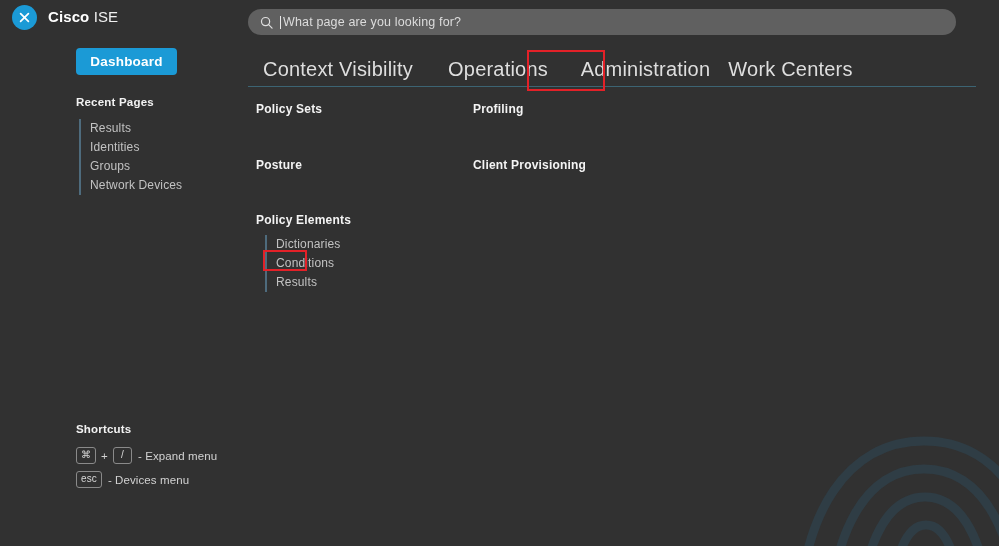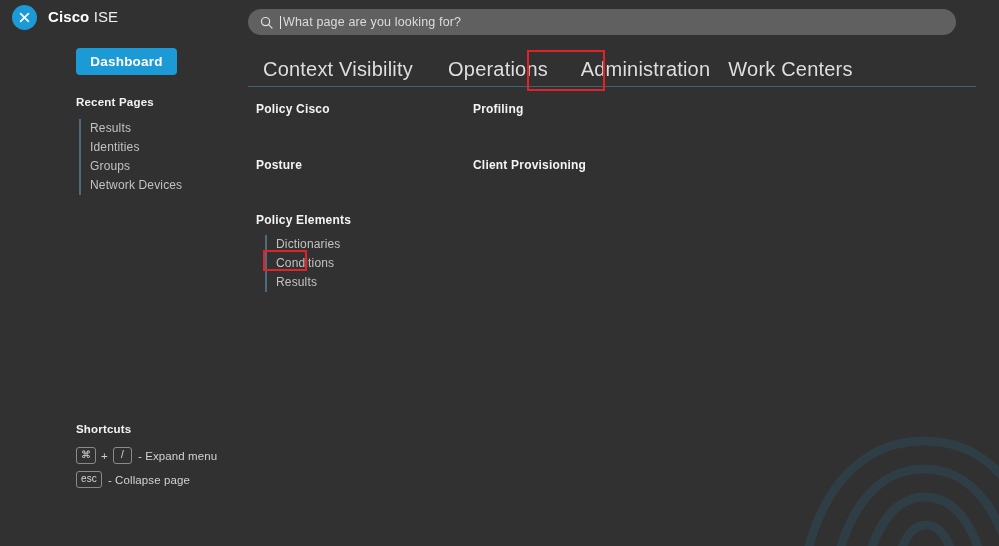--- a/index.html
+++ b/index.html
@@ -322,21 +322,21 @@
 
   <div class="shortcut-row r1">
     <span class="keycap">⌘</span>
     <span class="plus">+</span>
     <span class="keycap">/</span>
     <span class="sc-text">- Expand menu</span>
   </div>
 
   <div class="shortcut-row r2">
     <span class="keycap">esc</span>
-    <span class="sc-text">- Collapse page</span>
+    <span class="sc-text">- Devices menu</span>
   </div>
 
 </div>
 
 <div class="mainpanel">
 
   <div class="tabs">
     <div class="tab" style="width:180px">
       <span>Context Visibility</span>
     </div>
@@ -347,21 +347,21 @@
       <span>Administration</span>
     </div>
     <div class="tab" style="width:135px">
       <span>Work Centers</span>
     </div>
   </div>
 
   <div class="tabs-divider"></div>
 
   <div class="menu-col c1">
-    <div class="menu-head">Policy Cisco</div>
+    <div class="menu-head">Policy Sets</div>
     <div class="gap-42"></div>
     <div class="menu-head">Posture</div>
     <div class="gap-41"></div>
     <div class="menu-head">Policy Elements</div>
     <ul class="sub-list">
       <li>Dictionaries</li>
       <li>Conditions</li>
       <li>Results</li>
     </ul>
   </div>

